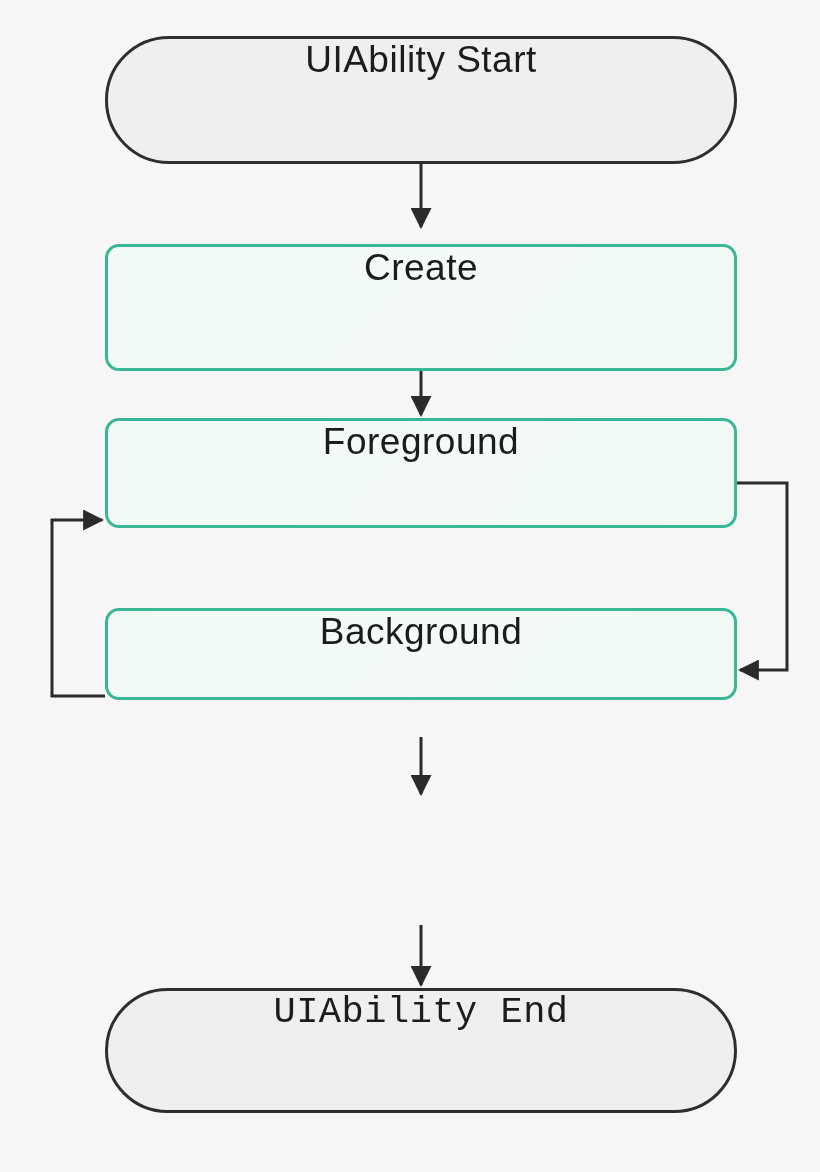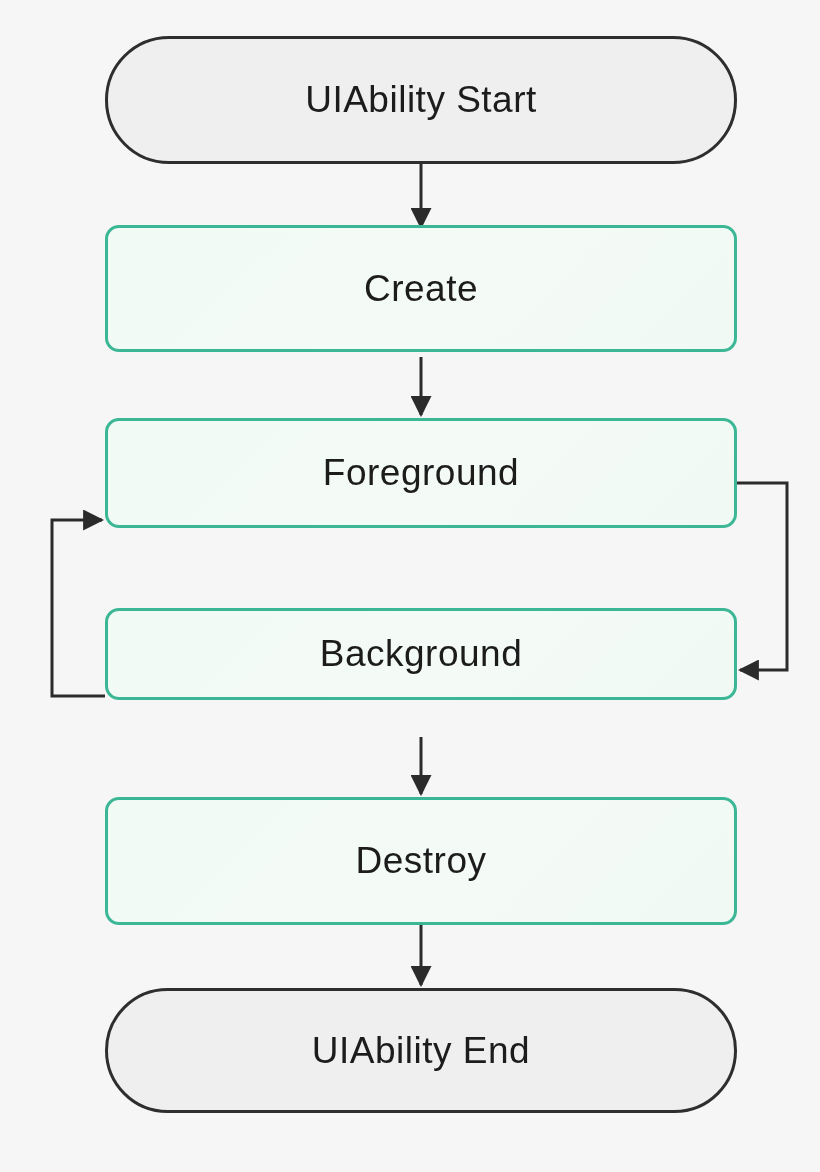--- a/index.html
+++ b/index.html
@@ -21,45 +21,44 @@
     top: 0;
     width: 820px;
     height: 1172px;
   }
   .node {
     position: absolute;
     left: 105px;
     width: 632px;
     box-sizing: border-box;
     display: flex;
-    align-items: center;
     justify-content: center;
   }
   .node .label {
     font-size: 37px;
     color: #1c1c1c;
     letter-spacing: 0.5px;
     white-space: nowrap;
   }
   .terminal {
     background: #efeff0;
     border: 3px solid #2e2e2e;
     border-radius: 66px;
   }
   .state {
     background: linear-gradient(135deg, #f1faf4 0%, #f4fbf7 55%, #f0f9f3 100%);
     border: 3px solid #3cb796;
     border-radius: 14px;
   }
   #node-start      { top: 36px;  height: 128px; }
-  #node-create     { top: 225px; height: 127px; }
+  #node-create     { top: 244px; height: 127px; }
   #node-foreground { top: 418px; height: 110px; }
   #node-background { top: 608px; height: 92px; }
   #node-destroy    { top: 797px; height: 128px; }
-  #node-end        { top: 988px; height: 125px; border-radius: 63px; }
+  #node-end        { top: 988px; height: 125px; border-radius: 63px; font-family: Liberation Mono, monospace; }
 </style>
 </head>
 <body>
 
 <div class="canvas">
 
   <svg class="edges-layer" width="820" height="1172" viewBox="0 0 820 1172" fill="none" xmlns="http://www.w3.org/2000/svg">
     <defs>
       <marker id="arrowhead" viewBox="0 0 10 10" refX="9" refY="5" markerWidth="7" markerHeight="7" orient="auto-start-reverse">
         <path d="M0,0 L10,5 L0,10 z" fill="#2b2b2b"></path>
@@ -88,21 +87,18 @@
   </div>
 
   <div id="node-foreground" class="node state">
     <span class="label">Foreground</span>
   </div>
 
   <div id="node-background" class="node state">
     <span class="label">Background</span>
   </div>
 
-  <div id="node-destroy" class="node state">
-    <span class="label">Destroy</span>
-  </div>
 
   <div id="node-end" class="node terminal">
     <span class="label">UIAbility End</span>
   </div>
 
 </div>
 
 </body></html>

